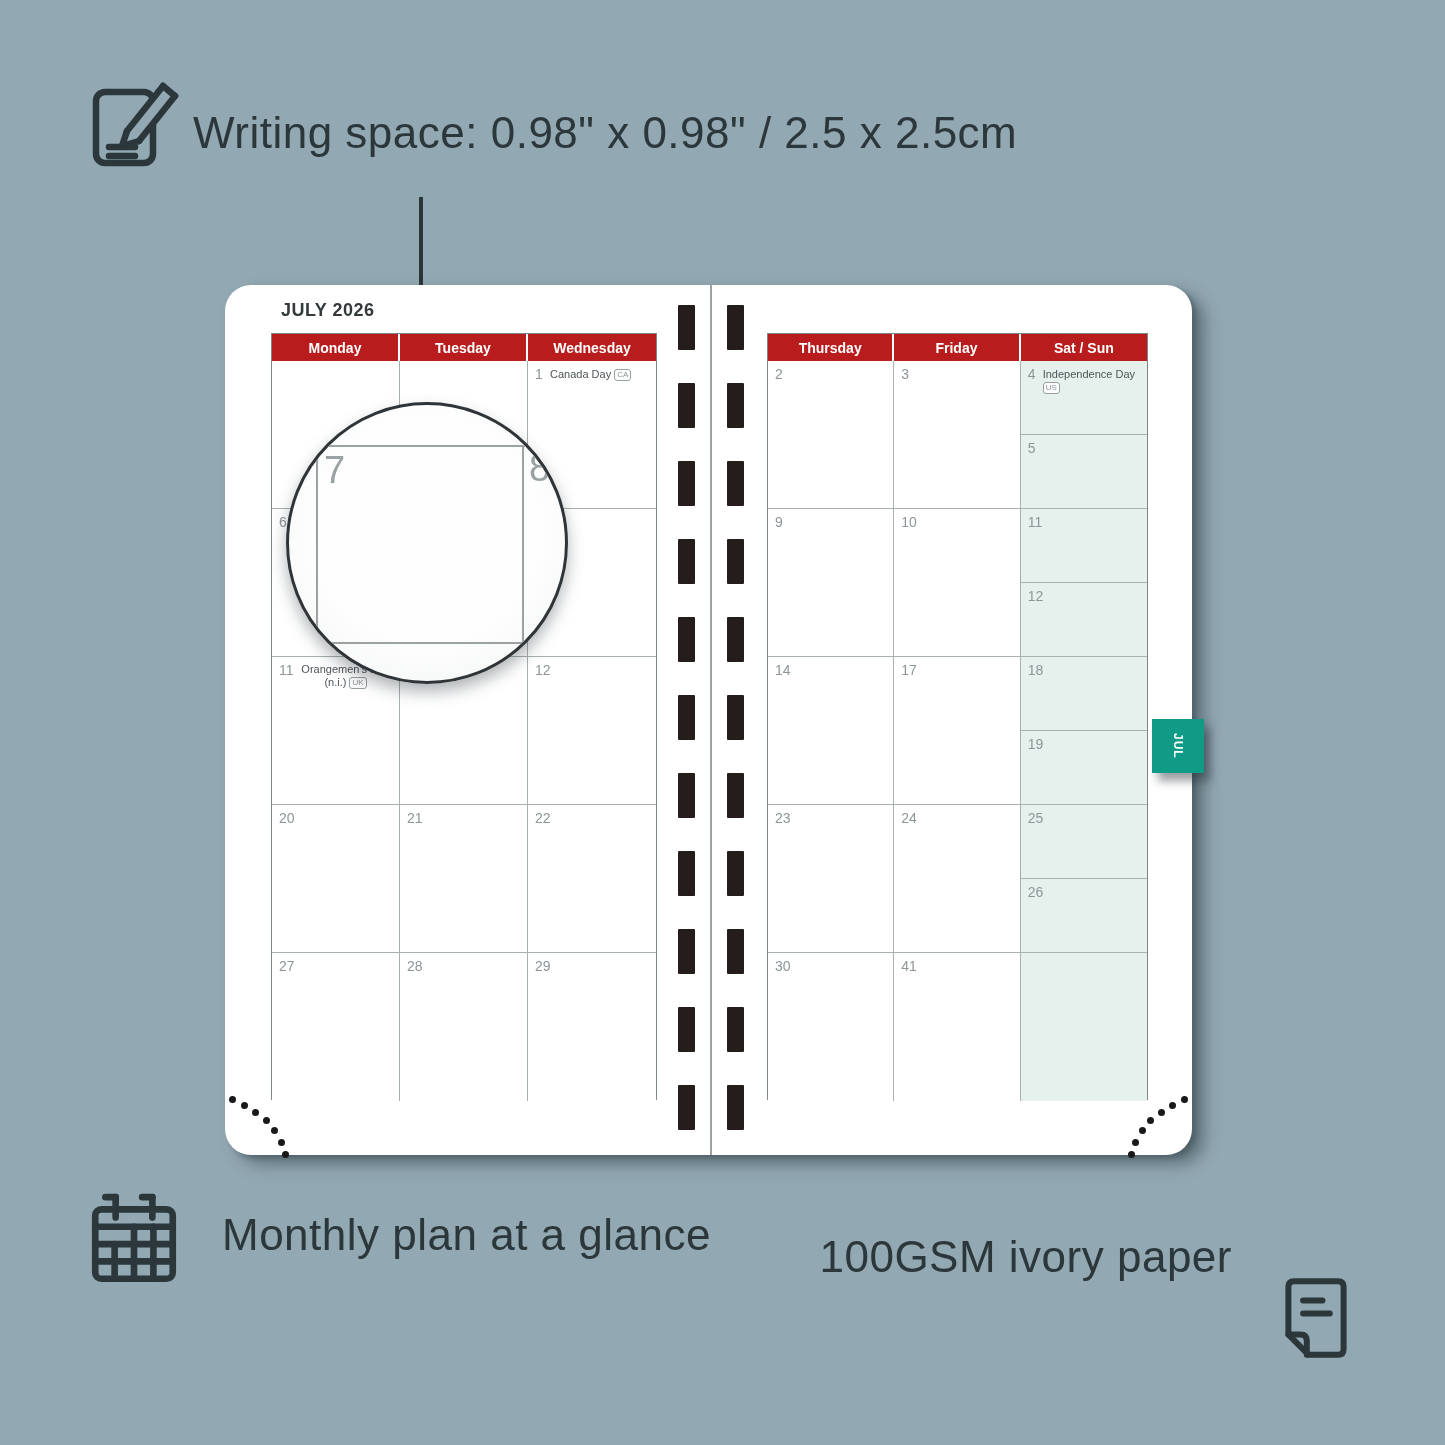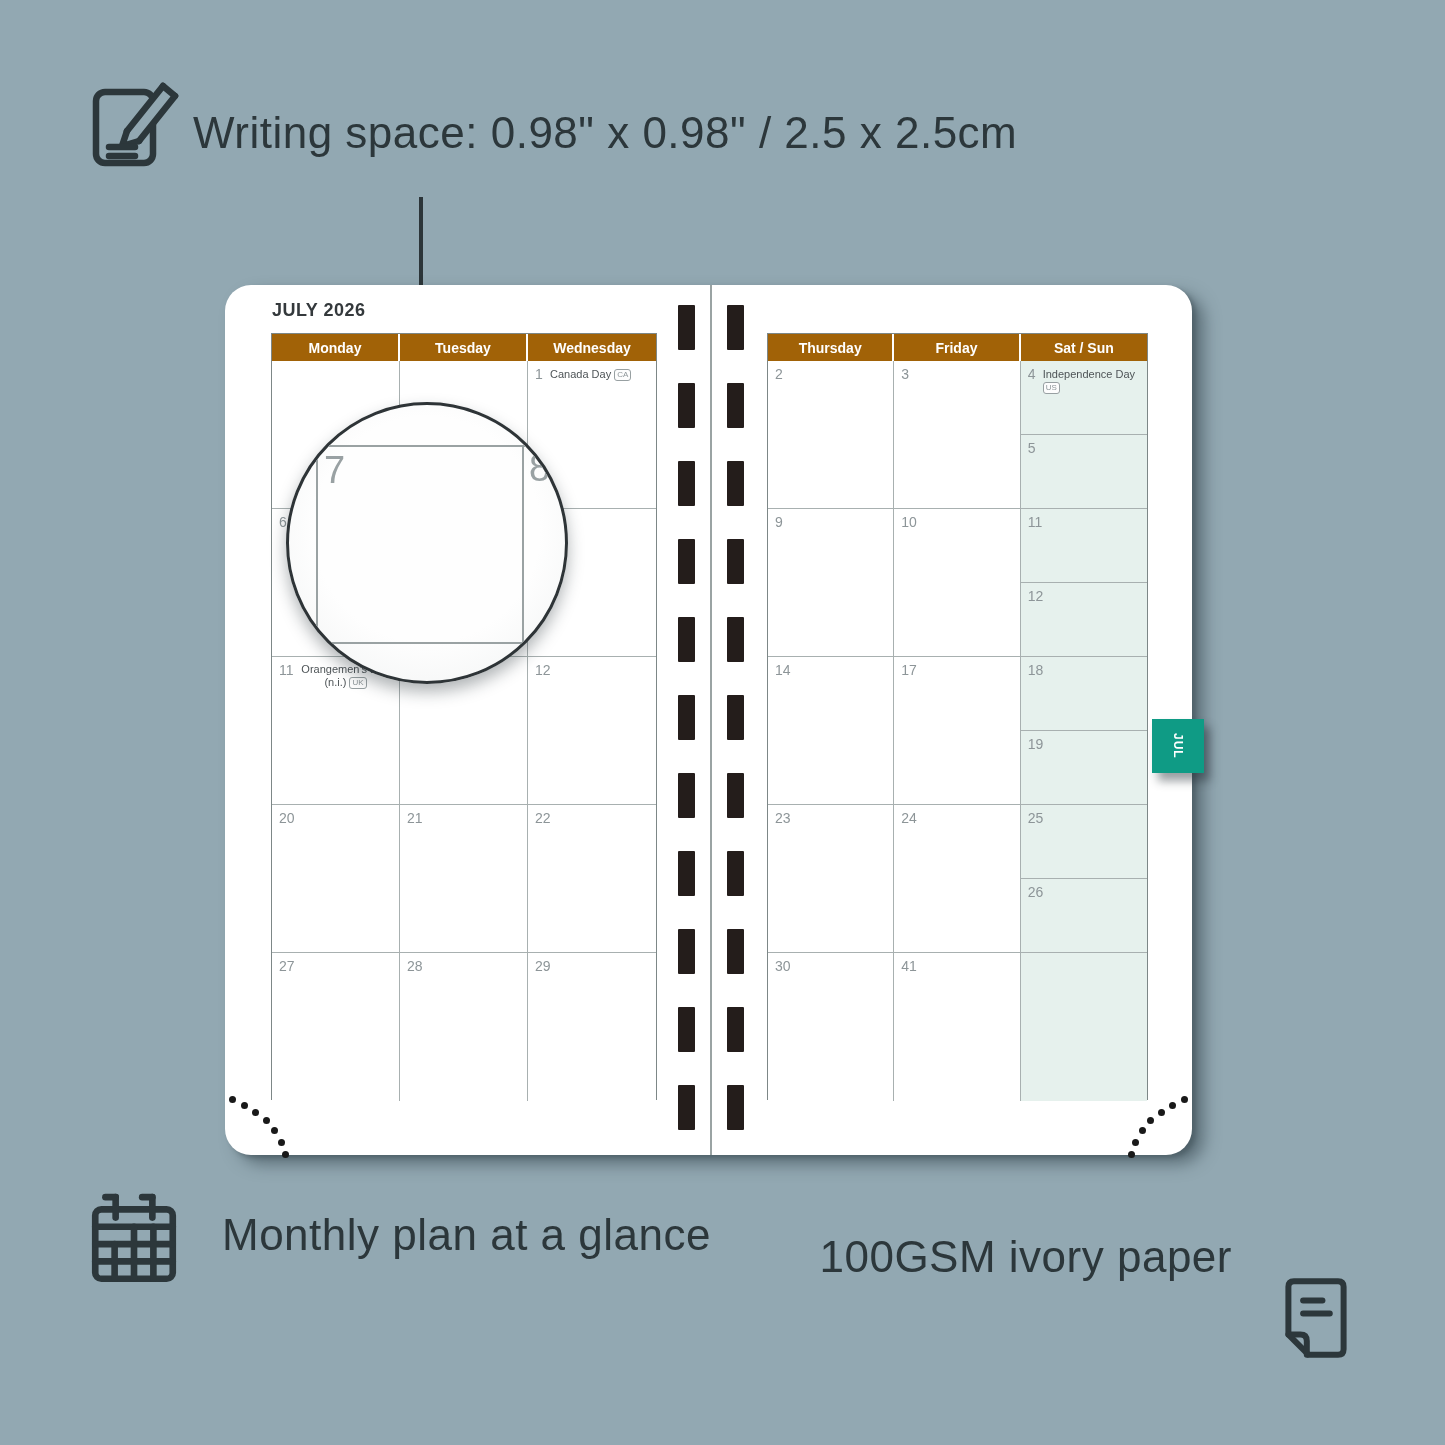--- a/index.html
+++ b/index.html
@@ -35,37 +35,37 @@
     background:#2c3539;
   }
 
   
   #planner{
     position:absolute;left:225px;top:285px;width:967px;height:870px;
     background:#ffffff;border-radius:26px;
     box-shadow:12px 9px 16px rgba(40,55,63,0.5), 4px 3px 4px rgba(60,76,84,0.35);
   }
   #month-title{
-    position:absolute;left:47px;top:15px;
+    position:absolute;left:56px;top:15px;
     font-size:18px;font-weight:bold;color:#34393c;letter-spacing:0.5px;
   }
   .grid{
     position:absolute;top:48px;height:767px;
     display:grid;
     grid-template-rows:27px repeat(5,148px);
     grid-template-columns:repeat(3,1fr);
     border:1.5px solid #7d8787;
     box-sizing:border-box;
     background:#fff;
   }
   #left-grid{left:46px;width:386px;}
   #right-grid{left:542px;width:381px;}
 
   .hcell{
-    background:#a16207;color:#fff;font-weight:bold;font-size:14px;
+    background:#b91c1c;color:#fff;font-weight:bold;font-size:14px;
     display:flex;align-items:center;justify-content:center;
     border-right:2px solid #ffffff;box-sizing:border-box;
   }
   .hcell:nth-child(3){border-right:none;}
 
   .cell{
     position:relative;box-sizing:border-box;
     border-right:1px solid #a8b0b0;border-bottom:1px solid #a8b0b0;
     background:#fff;
   }

